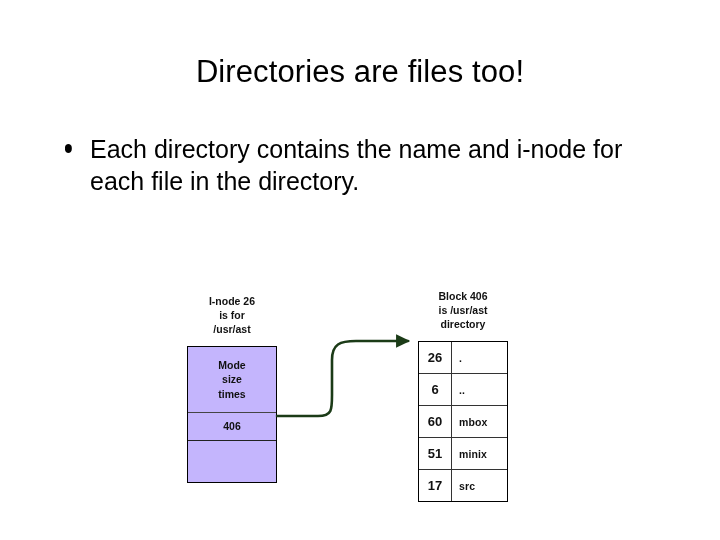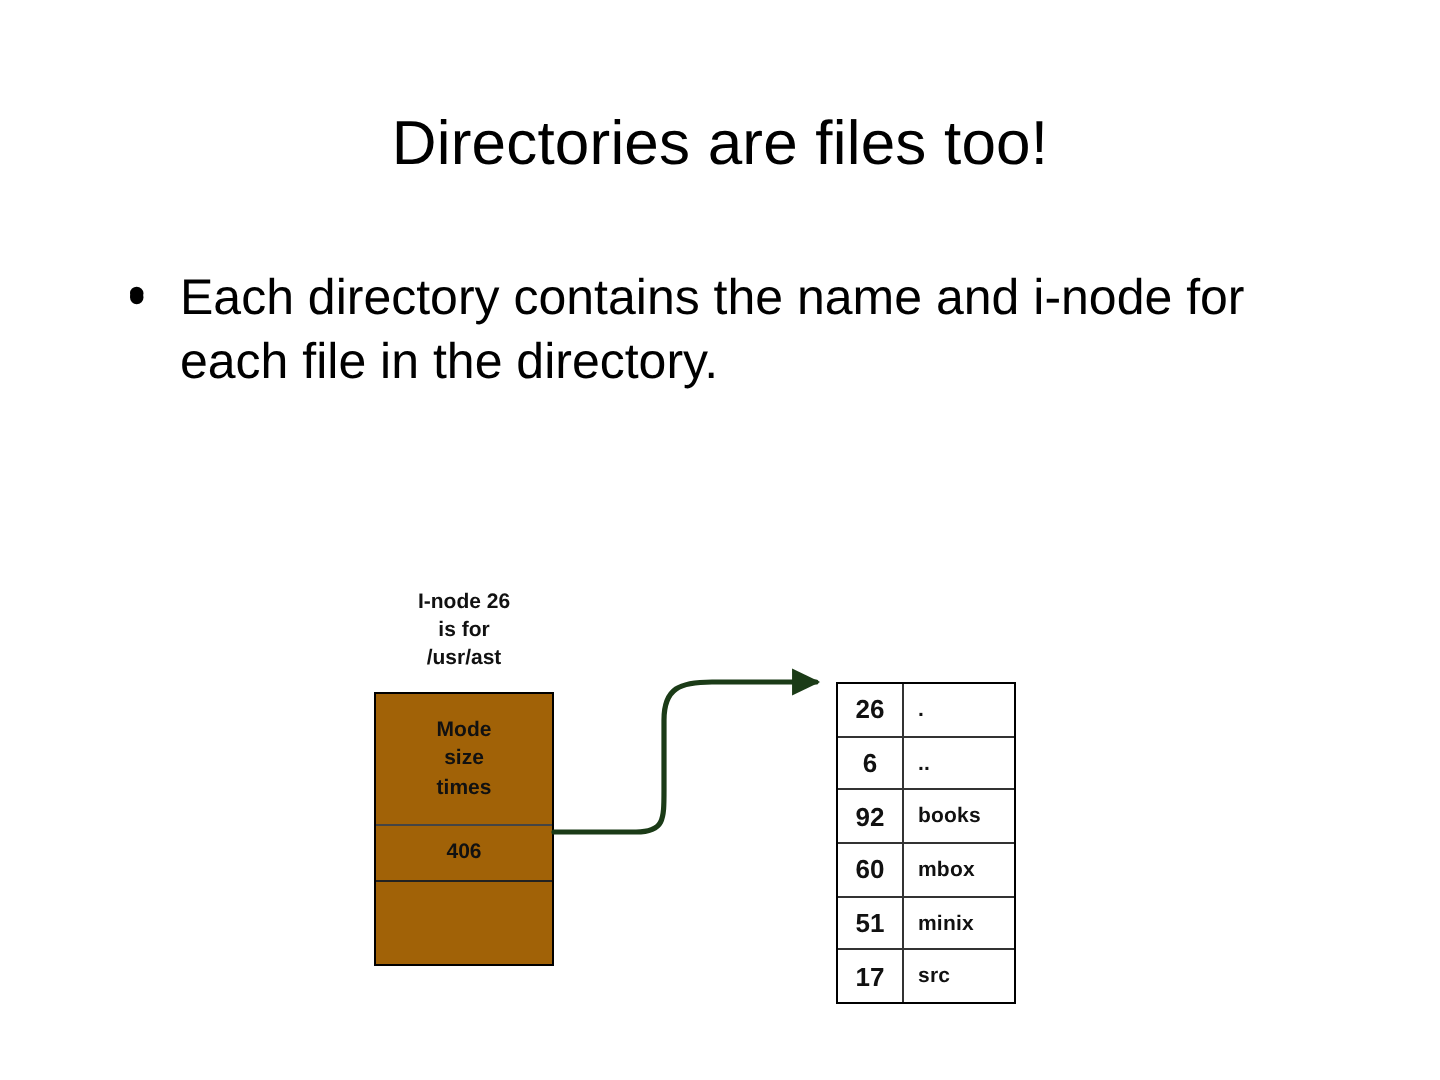--- a/index.html
+++ b/index.html
@@ -94,21 +94,21 @@
 
   
   #inode-box {
     position: absolute;
     left: 187px;
     top: 346px;
     width: 90px;
     height: 137px;
     border: 1.6px solid #000000;
     box-sizing: border-box;
-    background: #a16207;
+    background: #c4b5fd;
   }
   .inode-cell {
     position: absolute;
     left: 0;
     width: 100%;
     box-sizing: border-box;
     display: flex;
     align-items: center;
     justify-content: center;
     text-align: center;
@@ -207,20 +207,23 @@
       <span>Each directory contains the name and i-node for each file in the directory.</span>
     </li>
   </ul>
 
   <div id="diagram">
 
     <div class="dlabel" id="inode-caption">I-node 26
 is for
 /usr/ast</div>
 
+    <div class="dlabel" id="block-caption">Block 406
+is /usr/ast
+directory</div>
 
     <div id="inode-box">
       <div class="inode-cell" id="inode-cell-attrs">Mode
 size
 times</div>
       <div class="inode-cell" id="inode-cell-block">406</div>
       <div class="inode-cell" id="inode-cell-empty"></div>
     </div>
 
     <svg id="connector-svg" viewBox="0 0 155 115" xmlns="http://www.w3.org/2000/svg">
@@ -235,24 +238,20 @@
     <div id="dir-table">
       <div class="dir-row">
         <span class="dir-inode">26</span>
         <span class="dir-name">.</span>
       </div>
       <div class="dir-row">
         <span class="dir-inode">6</span>
         <span class="dir-name">..</span>
       </div>
       <div class="dir-row">
-        <span class="dir-inode">92</span>
-        <span class="dir-name">books</span>
-      </div>
-      <div class="dir-row">
         <span class="dir-inode">60</span>
         <span class="dir-name">mbox</span>
       </div>
       <div class="dir-row">
         <span class="dir-inode">51</span>
         <span class="dir-name">minix</span>
       </div>
       <div class="dir-row">
         <span class="dir-inode">17</span>
         <span class="dir-name">src</span>

